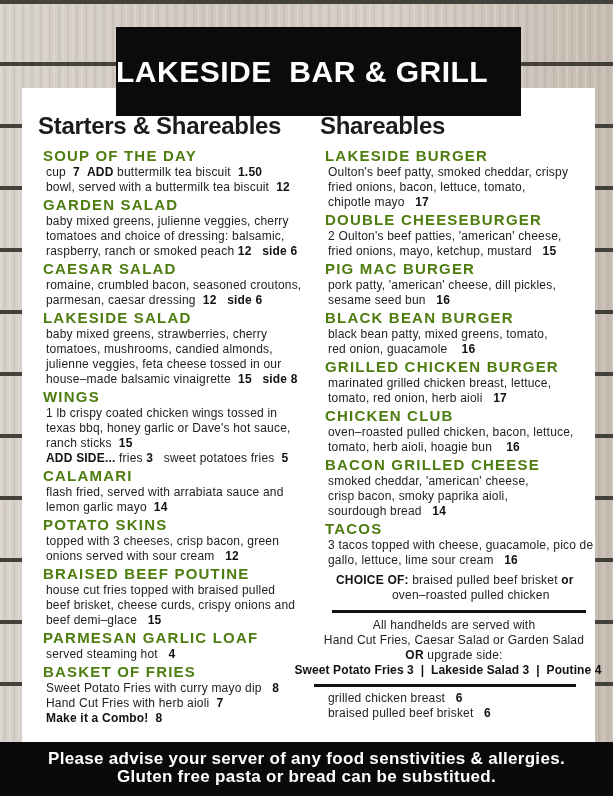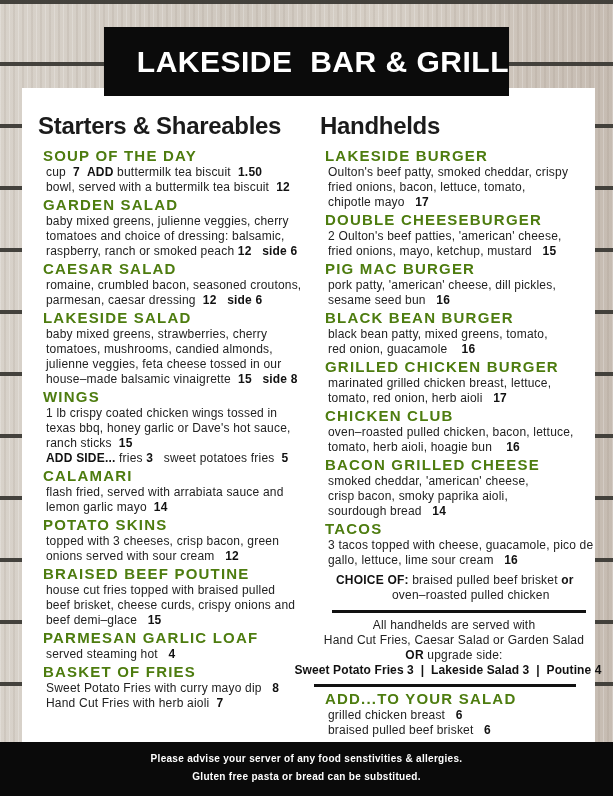--- a/index.html
+++ b/index.html
@@ -16,22 +16,22 @@
       repeating-linear-gradient(90deg, rgba(255,255,255,.22) 0 1px, rgba(0,0,0,0) 1px 4px, rgba(137,122,108,.12) 4px 6px, rgba(0,0,0,0) 6px 9px),
       linear-gradient(90deg,#d8d2ca 0%,#cfc8bf 38%,#d6cfc6 62%,#c6bcb2 100%);
   }
   
   .page{
     position:absolute;left:22px;top:88px;width:573px;height:654px;
     background:#ffffff;z-index:1;
   }
   
   .banner{
-    position:absolute;left:104px;top:27px;width:405px;height:69px;
-    background:#0b0b0b;z-index:2;display:flex;align-items:center;justify-content:flex-end;
+    position:absolute;left:116px;top:27px;width:405px;height:89px;
+    background:#0b0b0b;z-index:2;display:flex;align-items:center;justify-content:flex-start;
   }
   .banner h1{
     margin:0;color:#ffffff;font-size:30px;font-weight:700;letter-spacing:.5px;
     white-space:pre;font-family:"Liberation Sans","DejaVu Sans",sans-serif;
   }
   .cols{display:flex;padding:24px 0 0 16px;justify-content:space-between;}
   .col-left{width:260px;margin-right:22px;flex:0 0 auto;}
   .col-right{width:276px;flex:0 0 auto;}
   h2{
     margin:0 0 8px 0;font-size:24px;line-height:28px;font-weight:700;
@@ -61,21 +61,21 @@
   .note .line:last-child{
     font-weight:700;font-size:12px;letter-spacing:.1px;
     margin-left:-34px;width:calc(100% + 48px);
   }
   .note .line:last-child .b{font-weight:700;}
   
   .footer{
     position:absolute;left:0;bottom:0;width:613px;height:54px;background:#0a0a0a;
     z-index:3;color:#fff;text-align:center;padding-top:8px;box-sizing:border-box;
   }
-  .footer div{font-size:10px;line-height:18px;font-weight:700;letter-spacing:.3px;}
+  .footer div{font-size:17px;line-height:18px;font-weight:700;letter-spacing:.3px;}
 </style>
 </head>
 <body>
 
 <div class="wood"></div>
 
 <div class="banner">
   <h1>LAKESIDE  BAR &amp; GRILL</h1>
 </div>
 
@@ -131,25 +131,26 @@
             <div class="line"><span>beef demi–glace   </span><span class="b">15</span></div>
           </div>
           <div class="sec">
             <div class="iname">PARMESAN GARLIC LOAF</div>
             <div class="line"><span>served steaming hot   </span><span class="b">4</span></div>
           </div>
           <div class="sec">
             <div class="iname">BASKET OF FRIES</div>
             <div class="line"><span>Sweet Potato Fries with curry mayo dip   </span><span class="b">8</span></div>
             <div class="line"><span>Hand Cut Fries with herb aioli  </span><span class="b">7</span></div>
+            <div class="line"><span class="b">Make it a Combo!  8</span></div>
           </div>
         </div>
     </div>
     <div class="col-right">
-      <h2>Handhelds</h2>
+      <h2>Shareables</h2>
       <div id="right-blocks">
           <div class="sec">
             <div class="iname">LAKESIDE BURGER</div>
             <div class="line"><span>Oulton's beef patty, smoked cheddar, crispy</span></div>
             <div class="line"><span>fried onions, bacon, lettuce, tomato,</span></div>
             <div class="line"><span>chipotle mayo   </span><span class="b">17</span></div>
           </div>
           <div class="sec">
             <div class="iname">DOUBLE CHEESEBURGER</div>
             <div class="line"><span>2 Oulton's beef patties, 'american' cheese,</span></div>
@@ -192,21 +193,20 @@
           </div>
           <div class="rule"></div>
           <div class="note">
             <div class="line"><span>All handhelds are served with</span></div>
             <div class="line"><span>Hand Cut Fries, Caesar Salad or Garden Salad</span></div>
             <div class="line"><span class="b">OR</span><span> upgrade side:</span></div>
             <div class="line"><span class="b">Sweet Potato Fries 3  |  Lakeside Salad 3  |  Poutine 4</span></div>
           </div>
           <div class="rule v2"></div>
           <div class="sec">
-            <div class="iname">ADD...TO YOUR SALAD</div>
             <div class="line"><span>grilled chicken breast   </span><span class="b">6</span></div>
             <div class="line"><span>braised pulled beef brisket   </span><span class="b">6</span></div>
           </div>
         </div>
     </div>
   </div>
 </div>
 
 <div class="footer">
   <div>Please advise your server of any food senstivities &amp; allergies.</div>

